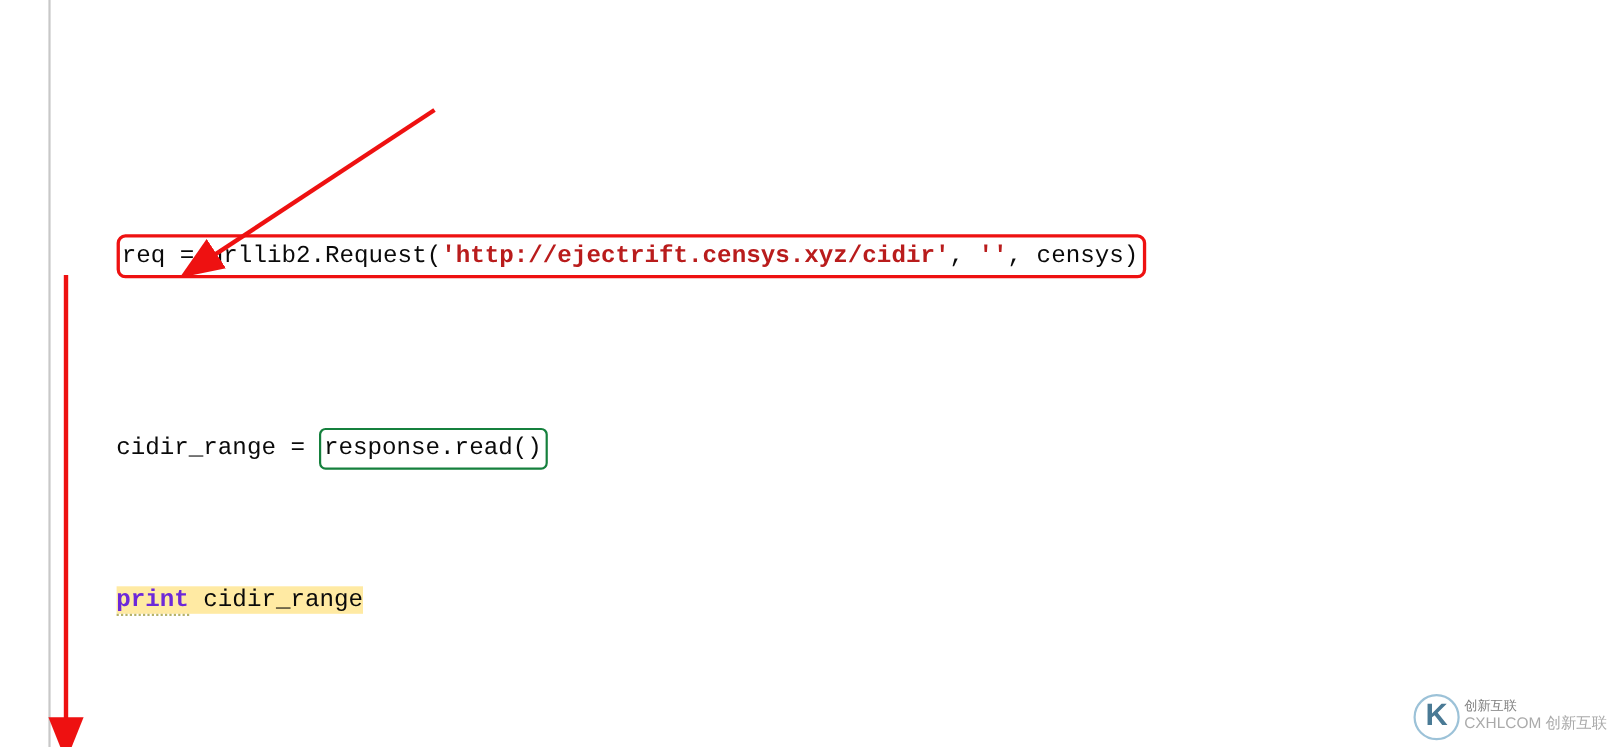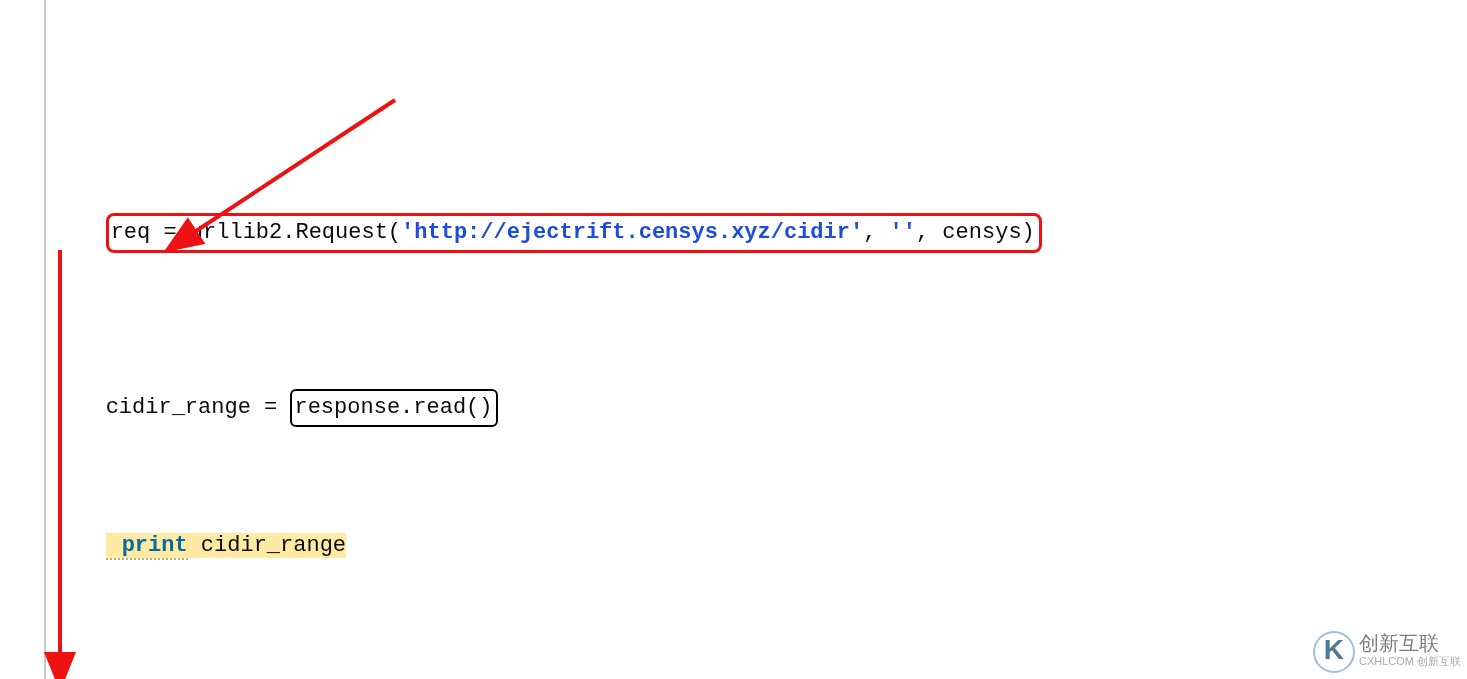--- a/index.html
+++ b/index.html
@@ -24,38 +24,38 @@
   }
   .gutter-block {
     position: absolute;
     left: 0;
     top: 0;
     bottom: 0;
     border-left: 2px solid #c8c8c8;
   }
   .g1 { left: 44px; }
 
-  .kw { color: #0369a1; font-weight: bold; padding-left: 16px; }
-  .str { color: #1d4ed8; font-weight: bold; }
+  .kw { color: #6d28d9; font-weight: bold; }
+  .str { color: #b91c1c; font-weight: bold; }
   .num { color: #0a52c7; }
   .kwarg { color: #6a6a6a; }
 
   .hl-yel-line {
     background: #ffeaa3;
     display: inline;
   }
 
   .redbox {
     border: 3px solid #e11;
     border-radius: 8px;
     padding: 0 4px 0 2px;
     display: inline-block;
   }
   .redbox-sm {
-    border: 2px solid #000000;
+    border: 2px solid #15803d;
     border-radius: 6px;
     padding: 0 3px 0 2px;
     display: inline-block;
   }
 
   .dotted-under {
     border-bottom: 2px dotted #b5b26a;
   }
 
   
@@ -83,25 +83,25 @@
     font-weight: bold;
     border: 2px solid #9cc2d8;
     border-radius: 50%;
     width: 38px;
     height: 38px;
     line-height: 34px;
     text-align: center;
     color: #4a7a95;
   }
   .watermark .txt {
-    font-size: 20px;
+    font-size: 12px;
     line-height: 1;
   }
   .watermark .sub {
-    font-size: 11px;
+    font-size: 14px;
     color: #aaa;
   }
 </style>
 </head>
 <body>
 
 <div class="code-area">
   
   <div class="gutter-block g1"></div>
 

